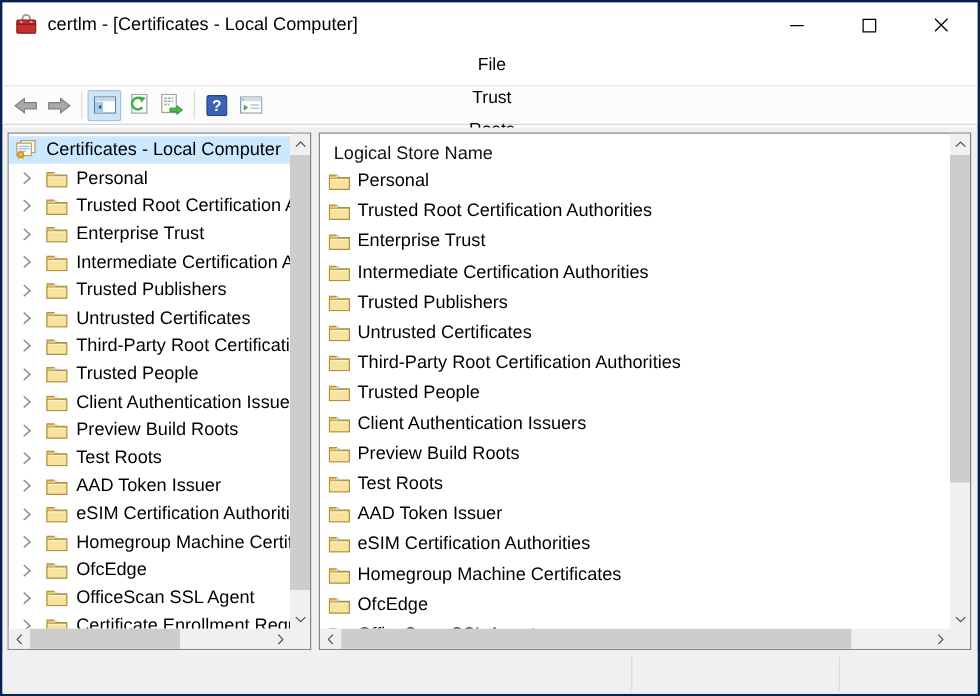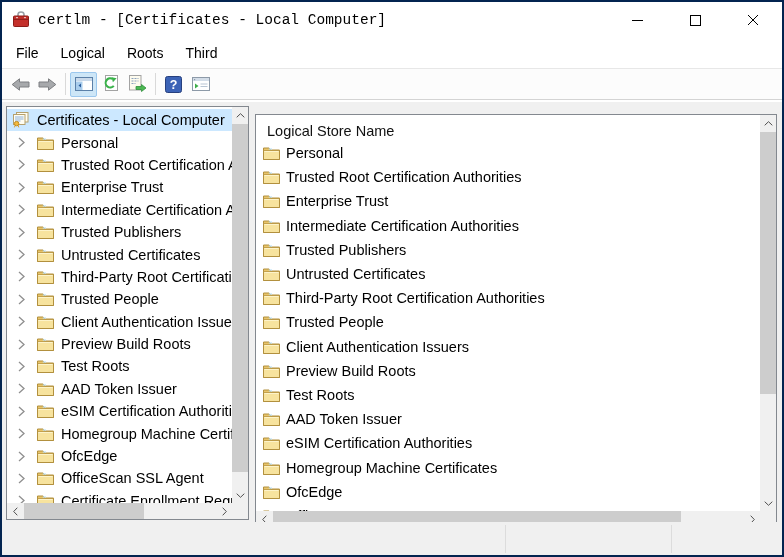--- a/index.html
+++ b/index.html
@@ -6,40 +6,40 @@
   html,body { background:#555; }
   .window {
     position:relative; width:784px; height:557px;
     border:2px solid #032450; background:#fff;
     font-family:"Liberation Sans", sans-serif; font-size:14px; color:#000;
     overflow:hidden;
   }
   
   .titlebar { height:36px; display:flex; align-items:center; padding-left:10px; background:#fff; }
   .app-icon { width:18px; height:18px; display:flex; }
-  .title { margin-left:8px; font-size:14.5px; white-space:nowrap;font-family:Liberation Mono, monospace; }
+  .title { margin-left:8px; font-size:14.5px; white-space:nowrap; }
   .win-controls { margin-left:auto; display:flex; height:100%; }
   .win-btn { width:58px; height:100%; display:flex; align-items:center; justify-content:center; }
   .glyph-min { width:11px; height:1px; background:#000; }
   .glyph-max { width:11px; height:11px; border:1px solid #000; }
   
-  .menubar { height:30px; display:flex; align-items:center; padding-left:3px; background:#fff; }
+  .menubar { height:30px; display:flex; align-items:center; padding-left:3px; background:#fff;flex-direction:column; }
   .menu-item { padding:5px 11px; cursor:default; }
   
   .toolbar { height:32px; border-top:1px solid #e7e7e7; border-bottom:1px solid #d4d4d4;
              display:flex; align-items:center; padding-left:5px; background:#fcfcfc; }
   .tb-btn { width:27px; height:25px; display:flex; align-items:center; justify-content:center;
             border:1px solid transparent; border-radius:2px; }
   .tb-btn.toggled { background:#cde6f7; border-color:#9cc8ee; }
   .tb-sep { width:1px; height:22px; background:#d9d9d9; margin:0 4px; }
   
   .main { position:absolute; left:0; right:0; top:100px; bottom:0; background:#f0f0f0; }
   .panel { position:absolute; background:#fff; border:1px solid #83888f; }
   .tree-panel { left:4px; top:4px; width:243px; height:414px; }
-  .list-panel { left:253px; top:12px; width:522px; height:414px; }
+  .list-panel { left:253px; top:4px; width:522px; height:414px; }
   
   .vscroll { position:absolute; top:0; right:0; bottom:16px; width:16px; background:#f0f0f0; }
   .hscroll { position:absolute; left:0; right:16px; bottom:0; height:16px; background:#f0f0f0; }
   .sb-corner { position:absolute; right:0; bottom:0; width:16px; height:16px; background:#f0f0f0; }
   .sb-btn { position:absolute; width:16px; height:16px; display:flex; align-items:center; justify-content:center; }
   .sb-thumb { position:absolute; background:#cdcdcd; }
   
   .tree-rows { position:absolute; left:0; top:0; right:16px; bottom:16px; overflow:hidden; padding-top:2px; }
   .tree-row { height:22.4px; display:flex; align-items:center; white-space:nowrap; overflow:hidden; }
   .tree-row.root { padding-left:5px; background:#cce8ff; }
@@ -83,21 +83,21 @@
       <div class="win-btn">
         <svg width="12" height="12" viewBox="0 0 12 12">
             <path d="M1 1 L11 11 M11 1 L1 11" stroke="#000" stroke-width="1" fill="none"></path>
           </svg>
       </div>
     </div>
   </div>
 
   <div class="menubar">
     <span class="menu-item">File</span>
-    <span class="menu-item">Logical</span>
+    <span class="menu-item">Trust</span>
     <span class="menu-item">Roots</span>
     <span class="menu-item">Third</span>
   </div>
 
   <div class="toolbar">
     <div class="tb-btn">
       <svg width="19" height="13" viewBox="0 0 19 13">
         <path d="M8.5 0.8 L1.2 6.5 L8.5 12.2 V9 H18 V4 H8.5 Z" fill="#a7a9ac" stroke="#7d7f82" stroke-width="1"></path>
       </svg>
     </div>

